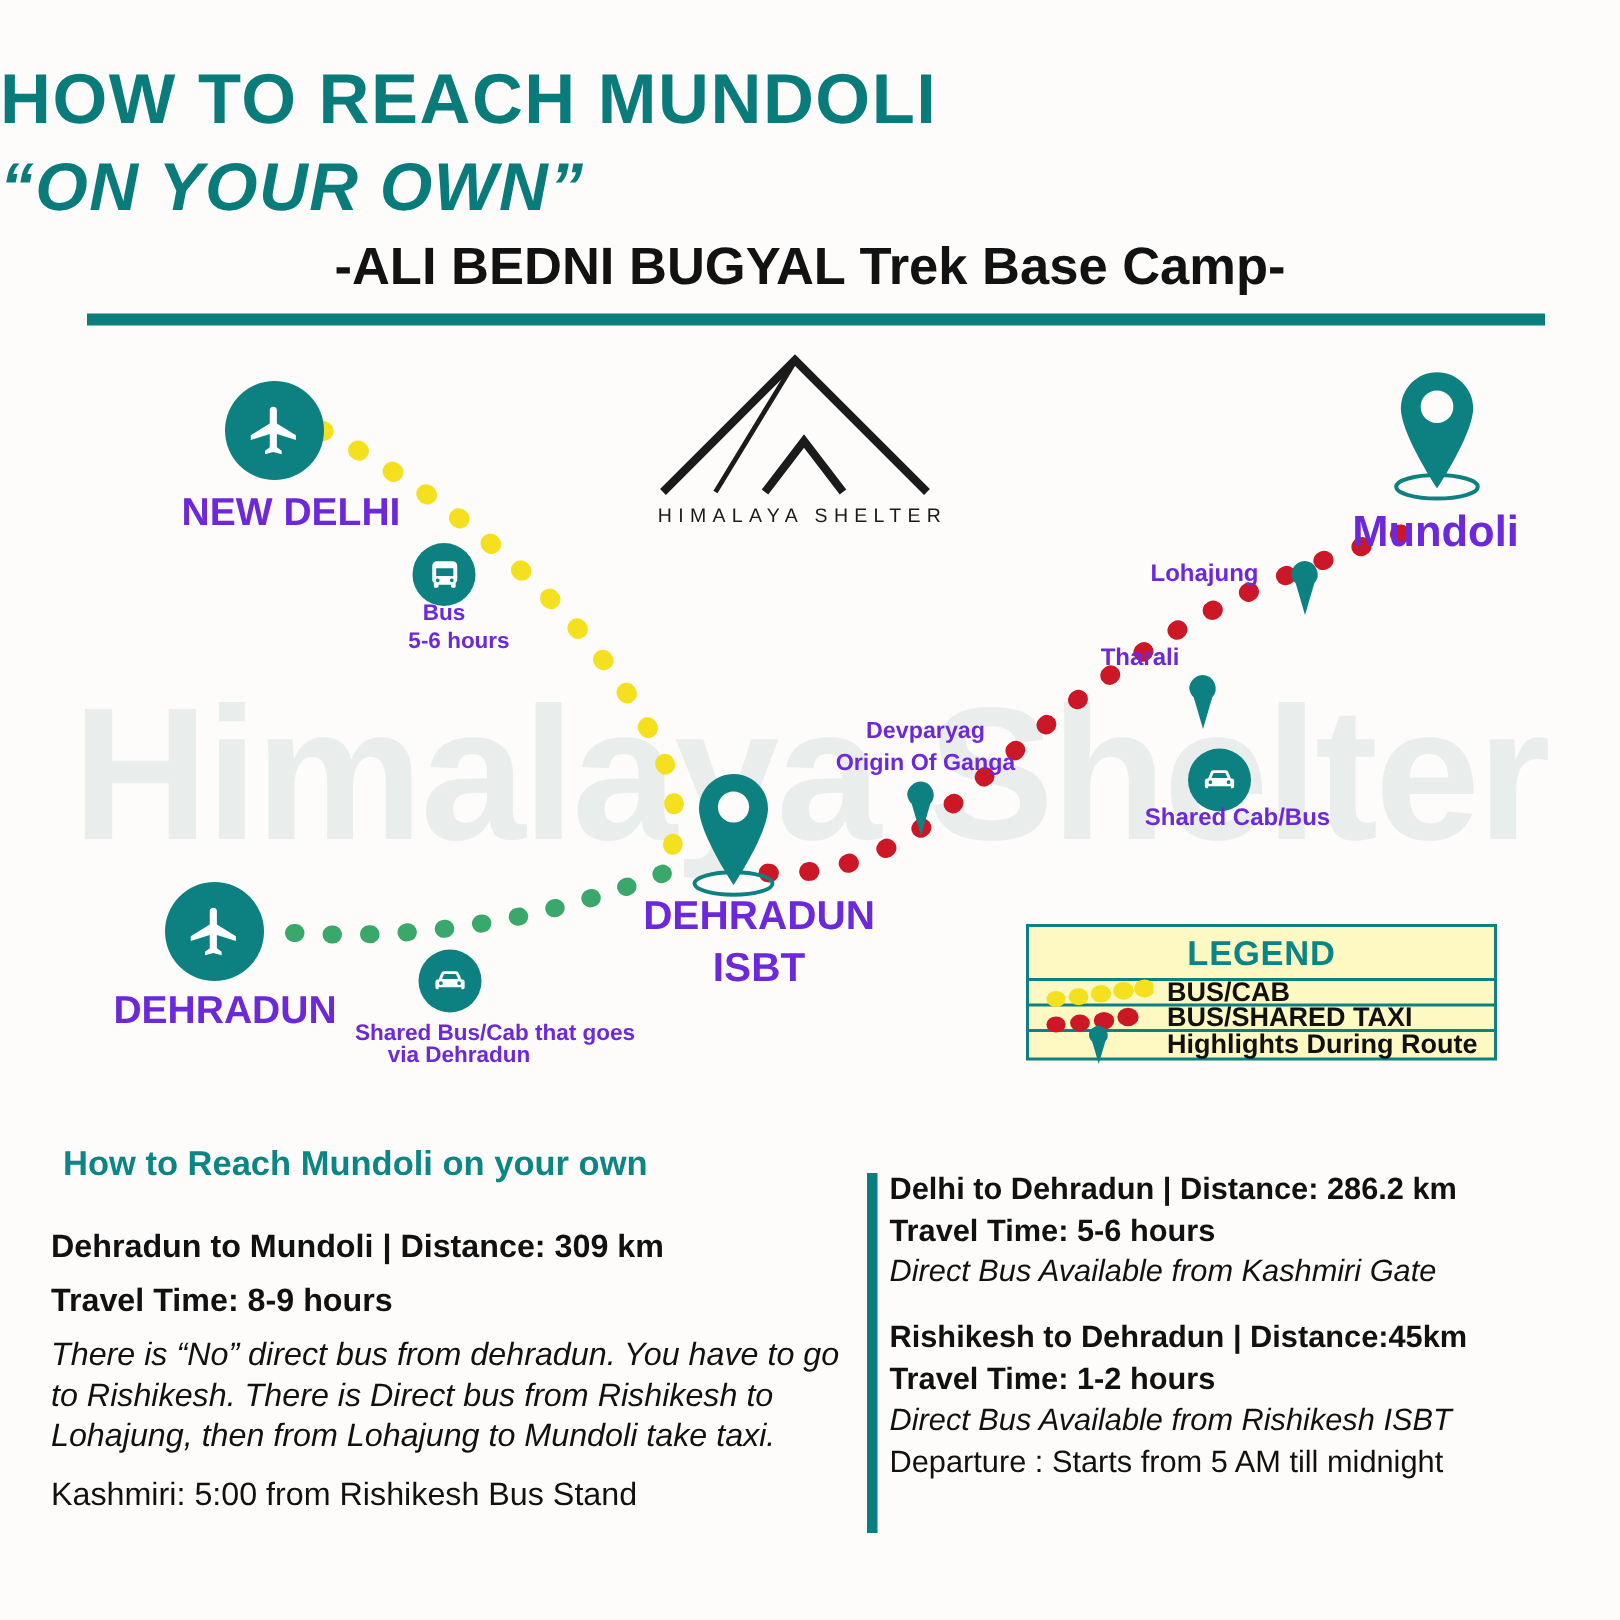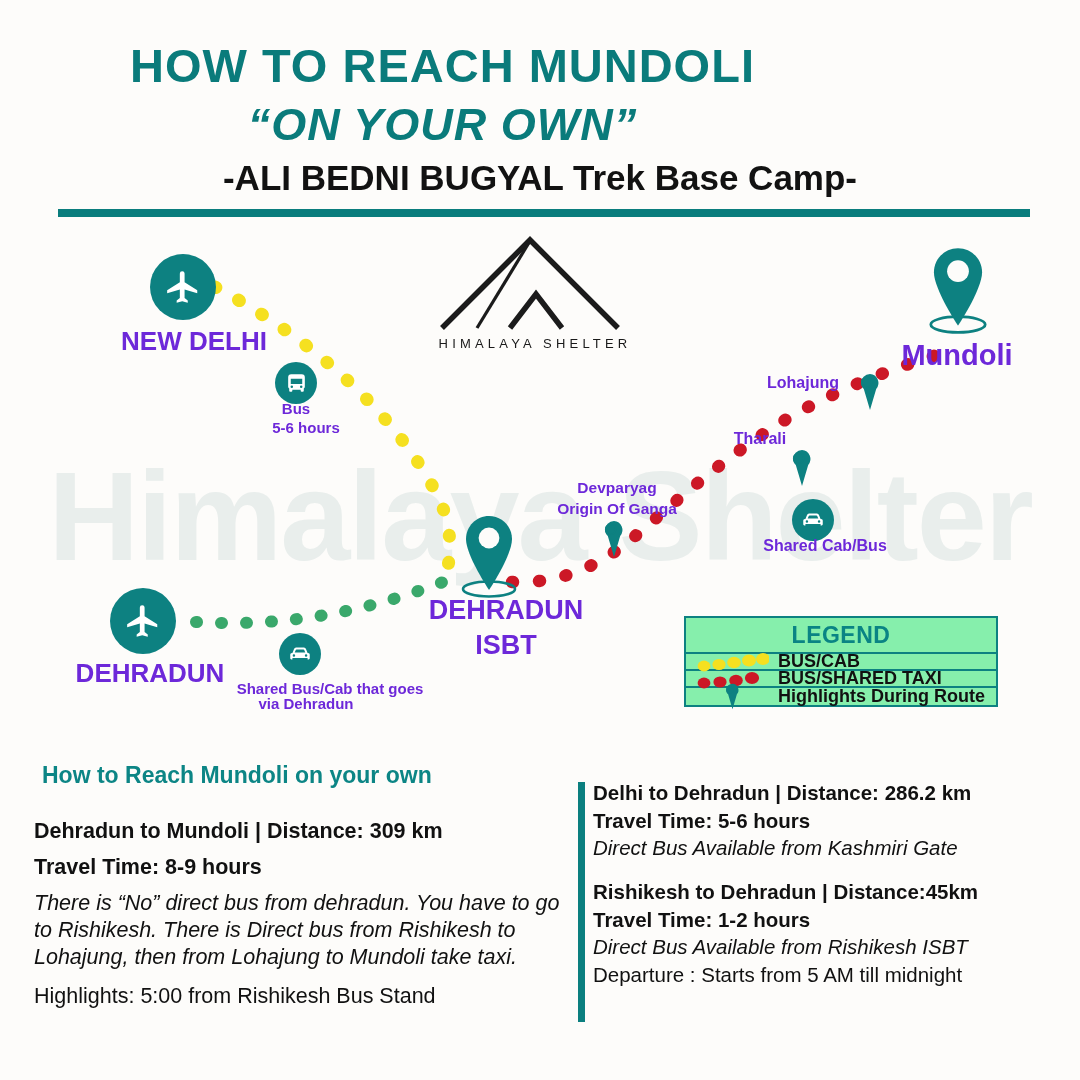--- a/index.html
+++ b/index.html
@@ -8,21 +8,21 @@
     background:#fdfcfa;
     font-family:"Liberation Sans", sans-serif;
     position:relative;
     overflow:hidden;
     color:#111;
   }
   .stage{position:absolute;left:0;top:0;width:1080px;height:1080px;}
 
   
   .title1,.title2{
-    position:absolute;left:0;width:885px;text-align:center;
+    position:absolute;left:0;width:885px;
     color:#0a7b7b;font-weight:bold;letter-spacing:1px;
     font-family:"Liberation Sans", sans-serif;
   }
   .title1{top:38px;font-size:47px;}
   .title2{top:99px;font-size:45px;font-style:italic;}
   .title3{
     position:absolute;left:0;width:1080px;text-align:center;
     top:158px;font-size:35px;font-weight:bold;color:#121212;
   }
   .rule{position:absolute;left:58px;top:209px;width:972px;height:8px;background:#0a7d7d;}
@@ -52,21 +52,21 @@
   
   .logo{position:absolute;left:430px;top:232px;width:210px;height:125px;}
   .logo .lname{
     position:absolute;left:0;top:104px;width:210px;text-align:center;
     font-size:13px;letter-spacing:4.2px;color:#1a1a1a;font-weight:normal;
   }
 
   
   .legend{
     position:absolute;left:684px;top:616px;width:314px;
-    border:2.5px solid #0d8181;background:#86efac;
+    border:2.5px solid #0d8181;background:#fef9c3;
     box-sizing:border-box;
   }
   .legend-row{
     display:flex;align-items:center;box-sizing:border-box;
     border-bottom:2.5px solid #0d8181;height:17px;
   }
   .legend-row:last-child{border-bottom:none;}
   .legend-title{
     justify-content:center;color:#0a8484;font-weight:bold;
     font-size:23px;letter-spacing:.5px;height:36px;
@@ -242,21 +242,21 @@
     </div>
   </div>
 
   <div class="sec-head">How to Reach Mundoli on your own</div>
 
   <div class="left-block">
     <div class="ln b">Dehradun to Mundoli | Distance: 309 km</div>
     <div class="ln b">Travel Time: 8-9 hours</div>
     <div class="ln i" style="margin-bottom:13px;">There is “No” direct bus from dehradun. You have to go to Rishikesh. There is Direct bus from Rishikesh to Lohajung, then from Lohajung to Mundoli take taxi.</div>
     <div class="ln">
-      <span class="b">Highlights:</span>
+      <span class="b">Kashmiri:</span>
       <span class="i">5:00 from Rishikesh Bus Stand</span>
     </div>
   </div>
 
   <div class="right-bar"></div>
   <div class="right-block">
 
     <div>
       <div class="ln b small tight">Delhi to Dehradun  | Distance: 286.2 km</div>
       <div class="ln b small tight">Travel Time: 5-6 hours</div>

